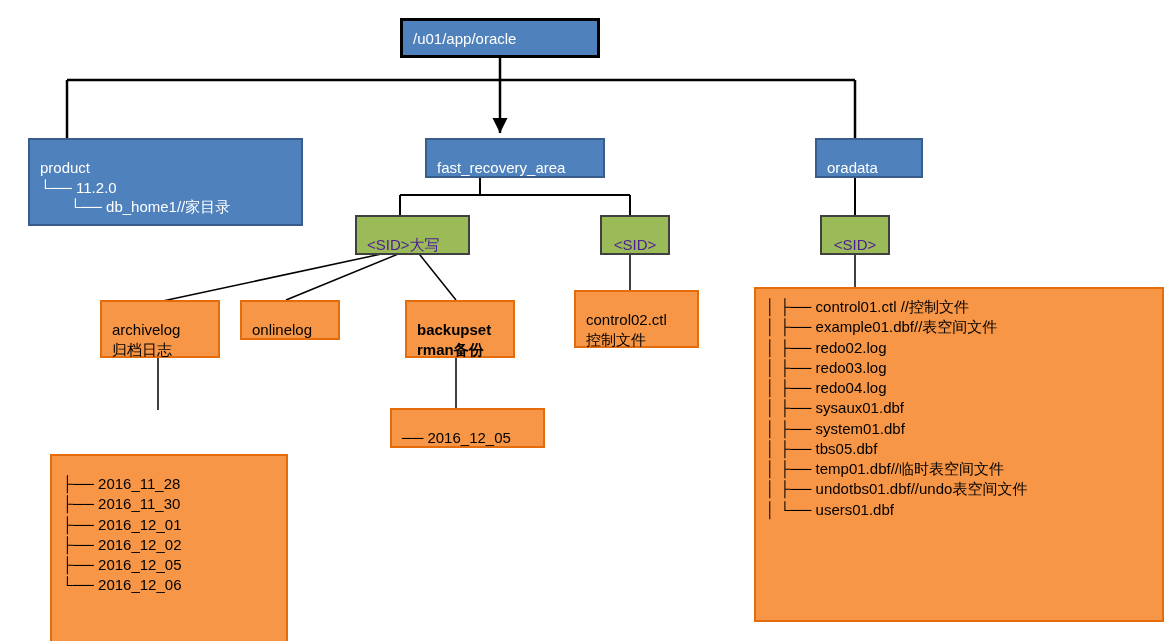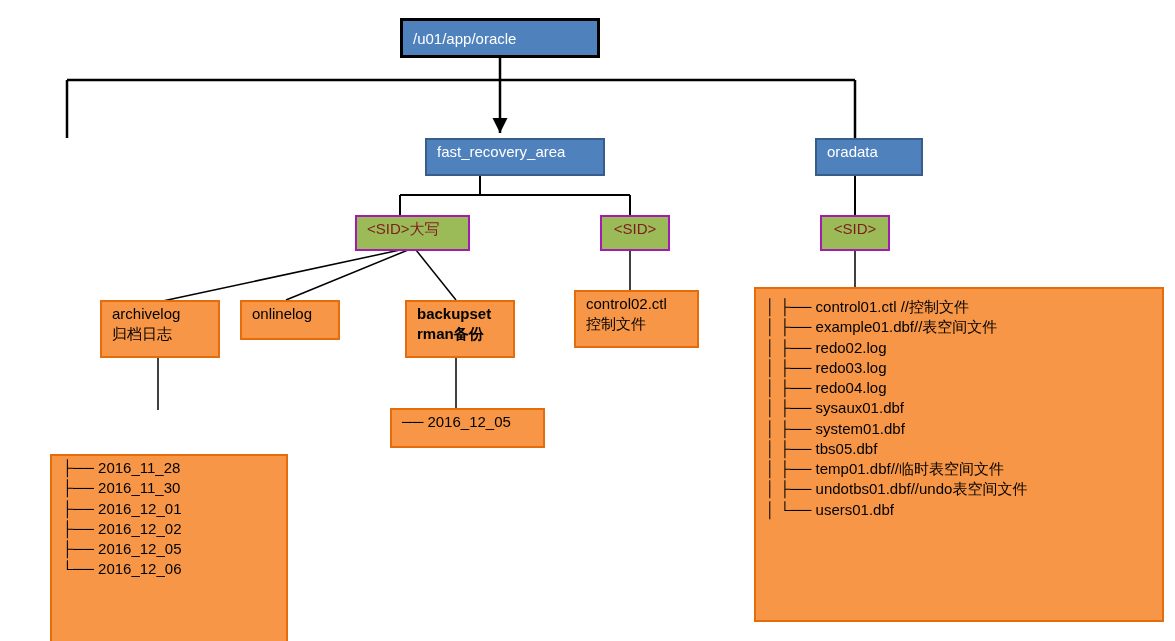--- a/index.html
+++ b/index.html
@@ -11,37 +11,37 @@
     color: #000;
   }
   .canvas {
     position: relative;
     width: 1175px;
     height: 641px;
   }
   .box {
     position: absolute;
     box-sizing: border-box;
-    padding: 2px 10px;
+    padding: 18px 10px;
     line-height: 1.3;
   }
   .blue {
     background: #4f81bd;
     color: #ffffff;
     border: 2px solid #385d8a;
   }
   .blue-root {
     background: #4f81bd;
     color: #ffffff;
     border: 3px solid #000000;
   }
   .green2 {
     background: #9bbb59;
-    color: #7f1d1d;
-    border: 2px solid #a21caf;
+    color: #4c1d95;
+    border: 2px solid #404040;
   }
   .orange {
     background: #f79646;
     color: #000;
     border: 2px solid #e46c0a;
   }
   .tree-line {
     padding-left: 0;
     margin: 0;
     list-style: none;
@@ -93,20 +93,25 @@
 
     <line x1="158" y1="355" x2="158" y2="410" stroke="#000" stroke-width="1.5"></line>
 
     <line x1="456" y1="355" x2="456" y2="408" stroke="#000" stroke-width="1.5"></line>
   </svg>
 
   <div class="box blue-root" style="left:400px; top:18px; width:200px; height:40px; padding-top:8px;">
     <span>/u01/app/oracle</span>
   </div>
 
+  <div class="box blue" style="left:28px; top:138px; width:275px; height:88px;">
+    <div>product</div>
+    <div>└── 11.2.0</div>
+    <div>　　└── db_home1//家目录</div>
+  </div>
 
   <div class="box blue" style="left:425px; top:138px; width:180px; height:38px;">
     <span>fast_recovery_area</span>
   </div>
 
   <div class="box blue" style="left:815px; top:138px; width:108px; height:38px;">
     <span>oradata</span>
   </div>
 
   <div class="box green2" style="left:355px; top:215px; width:115px; height:36px;">

